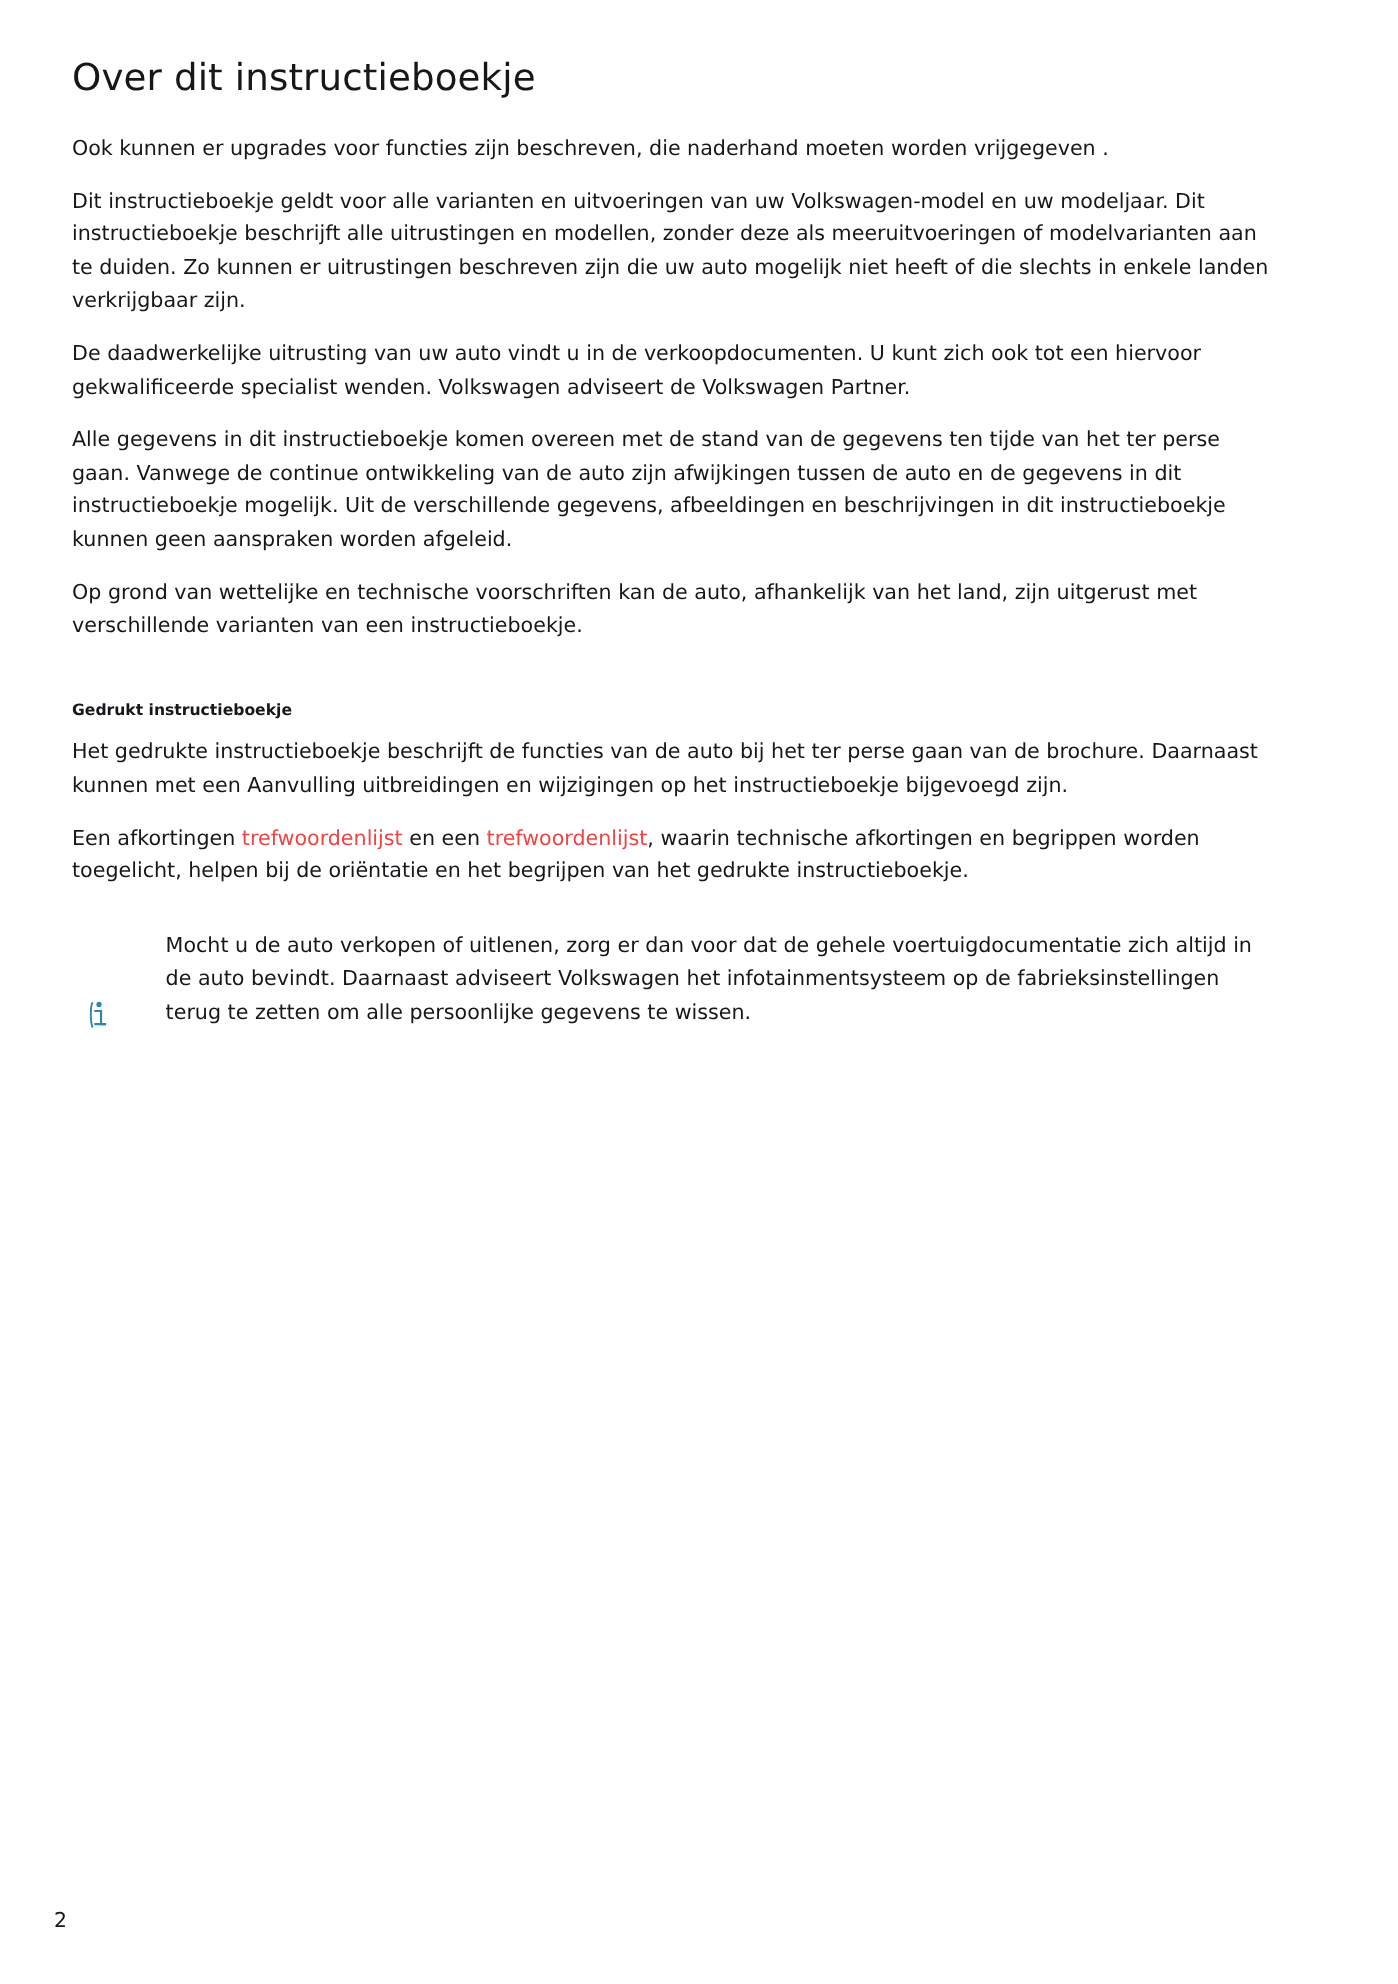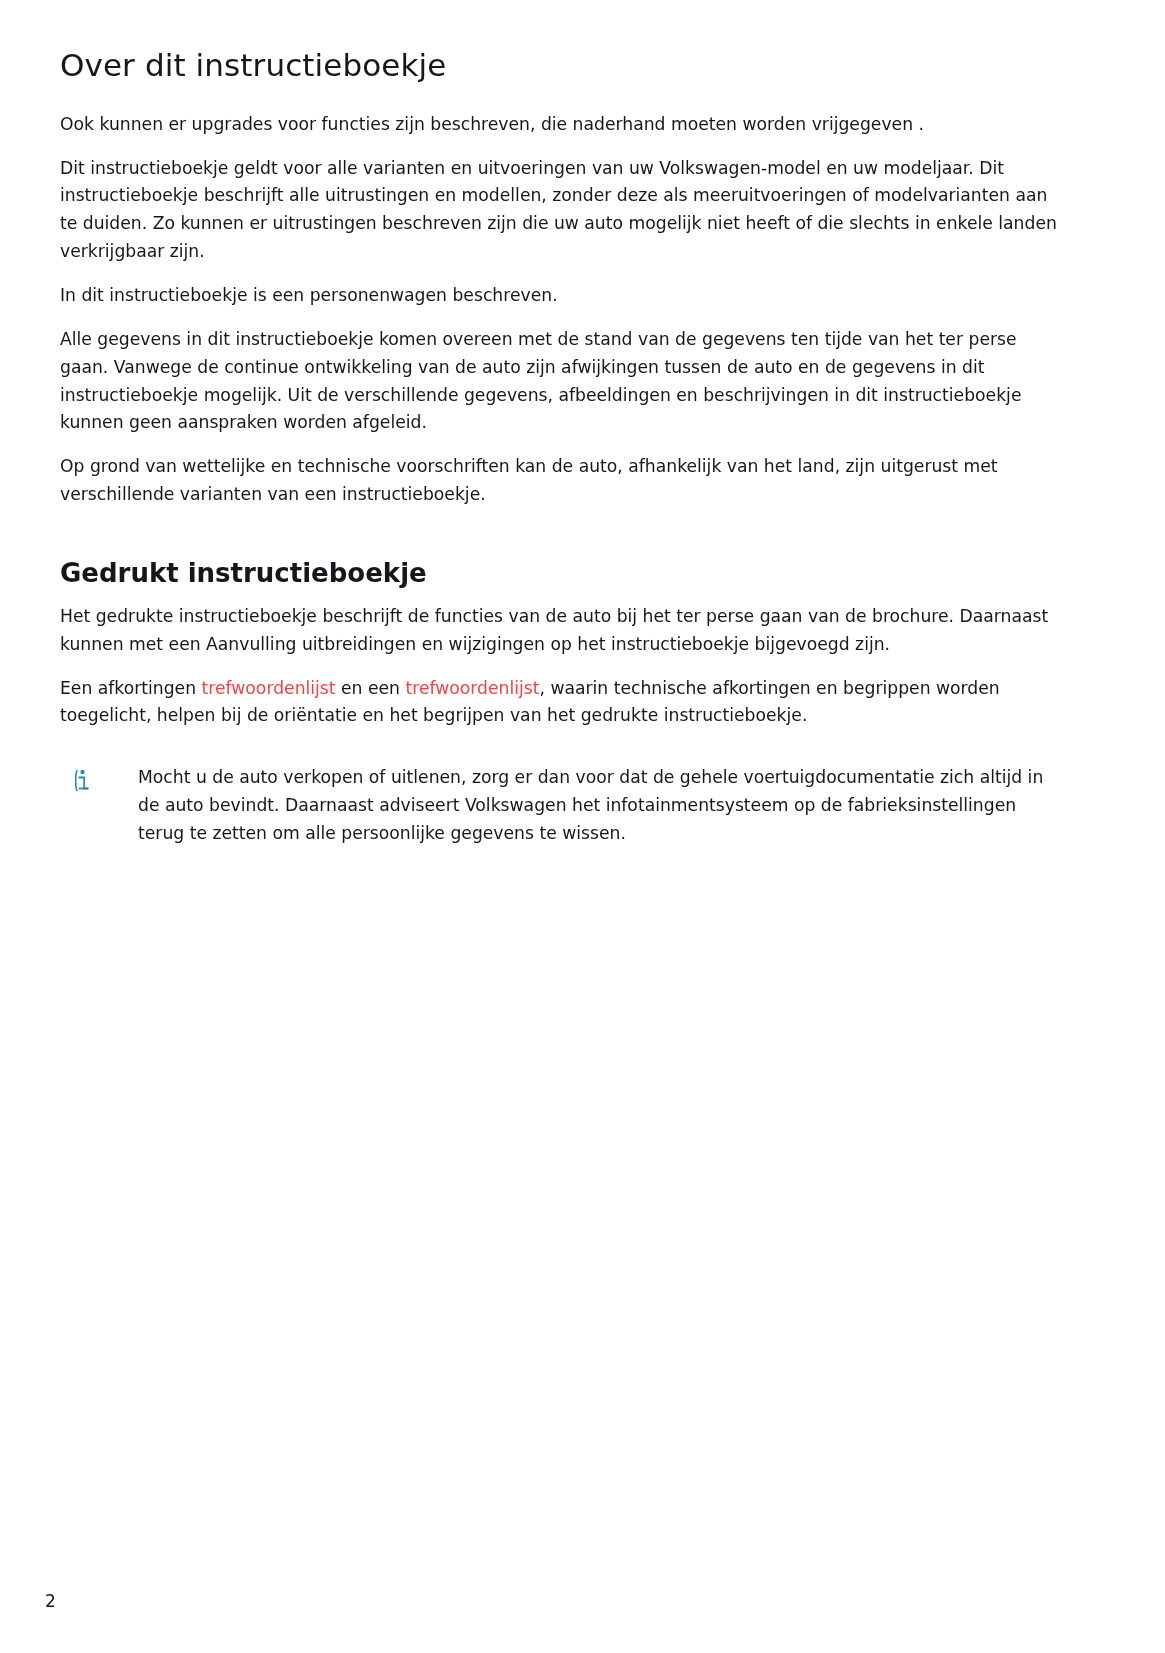--- a/index.html
+++ b/index.html
@@ -33,32 +33,32 @@
     letter-spacing: 0.1px;
     color: #15171a;
   }
   p.body-text {
     font-size: 17.2px;
     line-height: 1.62;
     margin: 0 0 16px 0;
     color: #15171a;
   }
   h2.section-title {
-    font-size: 26px;
+    font-size: 13px;
     font-weight: 700;
     line-height: 1.3;
     margin: 48px 0 12px 0;
     color: #15171a;
   }
   .link-text {
     color: #ef4444;
   }
   .note-block {
     display: flex;
-    align-items: flex-start;
+    align-items: flex-end;
     margin-top: 34px;
     padding-left: 14px;
   }
   .note-icon {
     flex: 0 0 auto;
     width: 30px;
     margin-top: 4px;
     color: #2f87a8;
   }
   .note-icon svg {
@@ -83,21 +83,21 @@
 <body>
 
 <div class="page">
 
   <div class="content">
 
     <h1 class="page-title">Over dit instructieboekje</h1>
 
     <p class="body-text">Ook kunnen er upgrades voor functies zijn beschreven, die naderhand moeten worden vrijgegeven .</p>
     <p class="body-text">Dit instructieboekje geldt voor alle varianten en uitvoeringen van uw Volkswagen-model en uw modeljaar. Dit instructieboekje beschrijft alle uitrustingen en modellen, zonder deze als meeruitvoeringen of modelvarianten aan te duiden. Zo kunnen er uitrustingen beschreven zijn die uw auto mogelijk niet heeft of die slechts in enkele landen verkrijgbaar zijn.</p>
-    <p class="body-text">In dit instructieboekje is een personenwagen beschreven.</p>
+    <p class="body-text">De daadwerkelijke uitrusting van uw auto vindt u in de verkoopdocumenten. U kunt zich ook tot een hiervoor gekwalificeerde specialist wenden. Volkswagen adviseert de Volkswagen Partner.</p>
     <p class="body-text">Alle gegevens in dit instructieboekje komen overeen met de stand van de gegevens ten tijde van het ter perse gaan. Vanwege de continue ontwikkeling van de auto zijn afwijkingen tussen de auto en de gegevens in dit instructieboekje mogelijk. Uit de verschillende gegevens, afbeeldingen en beschrijvingen in dit instructieboekje kunnen geen aanspraken worden afgeleid.</p>
     <p class="body-text">Op grond van wettelijke en technische voorschriften kan de auto, afhankelijk van het land, zijn uitgerust met verschillende varianten van een instructieboekje.</p>
 
     <h2 class="section-title">Gedrukt instructieboekje</h2>
 
     <p class="body-text">Het gedrukte instructieboekje beschrijft de functies van de auto bij het ter perse gaan van de brochure. Daarnaast kunnen met een Aanvulling uitbreidingen en wijzigingen op het instructieboekje bijgevoegd zijn.</p>
 
     <p class="body-text"><span>Een afkortingen </span><span class="link-text">trefwoordenlijst</span><span> en een </span><span class="link-text">trefwoordenlijst</span><span>, waarin technische afkortingen en begrippen worden toegelicht, helpen bij de oriëntatie en het begrijpen van het gedrukte instructieboekje.</span></p>
 
     <div class="note-block">

